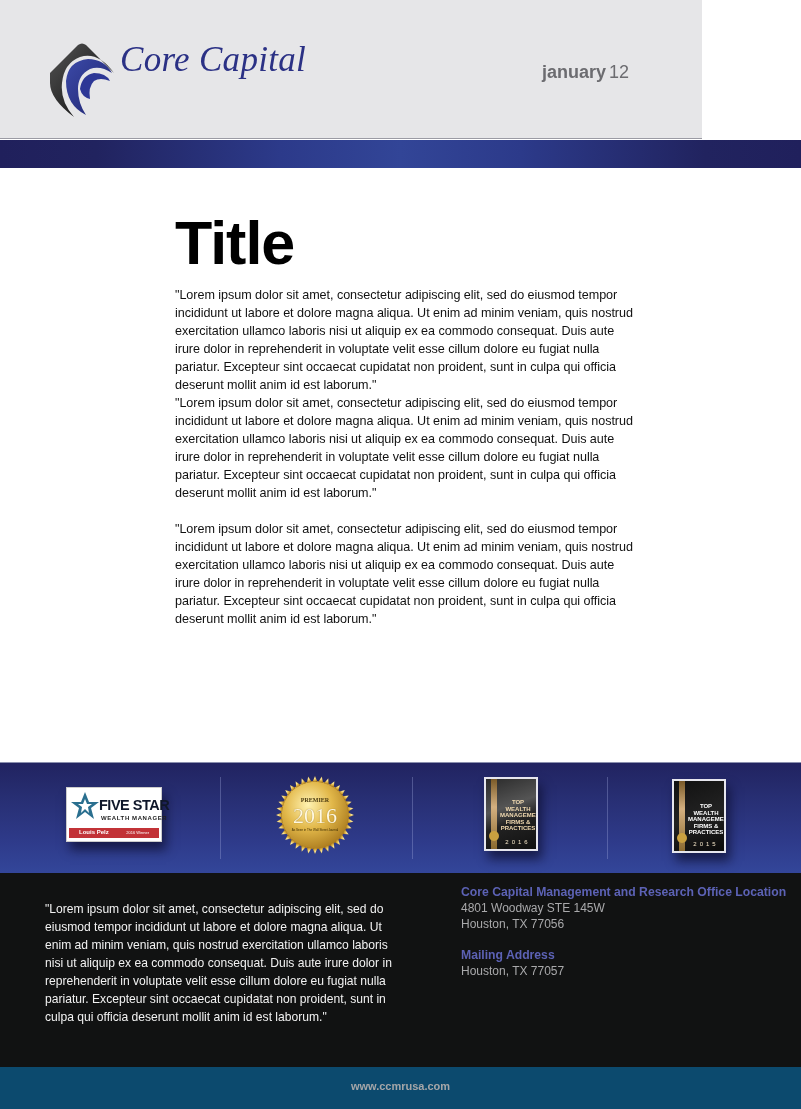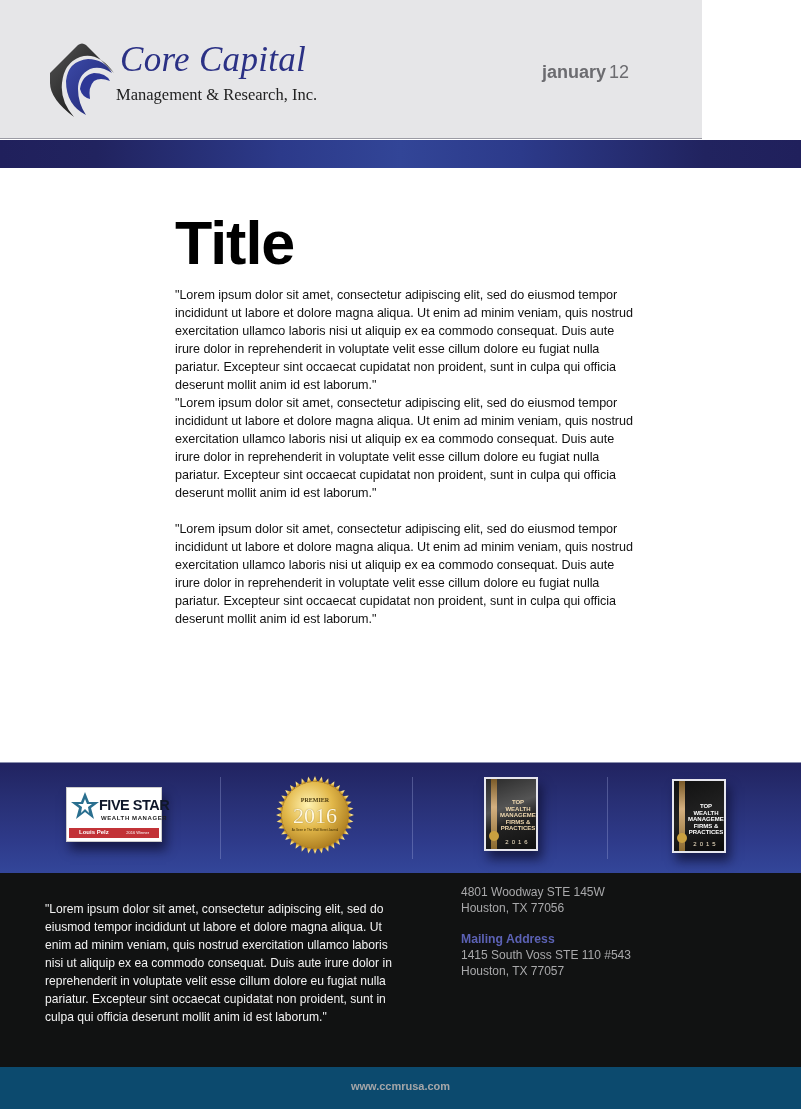--- a/index.html
+++ b/index.html
@@ -161,21 +161,20 @@
         <linearGradient id="blu" x1="0" y1="0" x2="1" y2="1">
           <stop offset="0" stop-color="#3c4aa8"></stop>
           <stop offset="1" stop-color="#1e236e"></stop>
         </linearGradient>
       </defs>
       <path d="M2 30 L30 2 Q34 -1 38 2 L66 30 Q50 8 32 14 Q16 20 14 40 Q12 58 26 74 Q2 56 2 40 Z" fill="url(#blk)"></path>
       <path d="M18 38 Q20 18 40 16 Q56 16 64 30 Q52 22 42 26 Q30 32 30 46 Q30 60 38 72 Q18 62 18 38 Z" fill="url(#blu)"></path>
       <path d="M32 46 Q34 32 46 30 Q58 30 62 38 Q52 34 46 38 Q40 44 42 56 Q34 54 32 46 Z" fill="#2d3796"></path>
     </svg>
     <span class="logo-title">Core Capital</span>
-    <span class="logo-subtitle">Management &amp; Research, Inc.</span>
   </div>
   <div class="date">
     <span class="month">january</span><span class="day">12</span>
   </div>
 </div>
 
 <div class="band"></div>
 
 <div class="main">
   <h1 class="title">Title</h1>
@@ -272,26 +271,26 @@
     <div class="medal"></div>
     <span class="ctext">TOP WEALTH MANAGEMENT FIRMS &amp; PRACTICES</span>
     <span class="cyear">2015</span>
   </div>
 </div>
 
 <div class="footer">
   <p class="footer-quote">"Lorem ipsum dolor sit amet, consectetur adipiscing elit, sed do eiusmod tempor incididunt ut labore et dolore magna aliqua. Ut enim ad minim veniam, quis nostrud exercitation ullamco laboris nisi ut aliquip ex ea commodo consequat. Duis aute irure dolor in reprehenderit in voluptate velit esse cillum dolore eu fugiat nulla pariatur. Excepteur sint occaecat cupidatat non proident, sunt in culpa qui officia deserunt mollit anim id est laborum."</p>
   <div class="contact">
     <div class="block">
+      <div class="heading">Core Capital Management and Research Office Location</div>
       <div>4801 Woodway STE 145W</div>
       <div>Houston, TX 77056</div>
     </div>
     <div class="block">
       <div class="heading">Mailing Address</div>
-      <div>1415 South Voss STE 110 #543</div>
       <div>Houston, TX 77057</div>
     </div>
   </div>
 </div>
 
 <div class="url-bar">
   <div class="url">www.ccmrusa.com</div>
 </div>
 
 </body></html>

